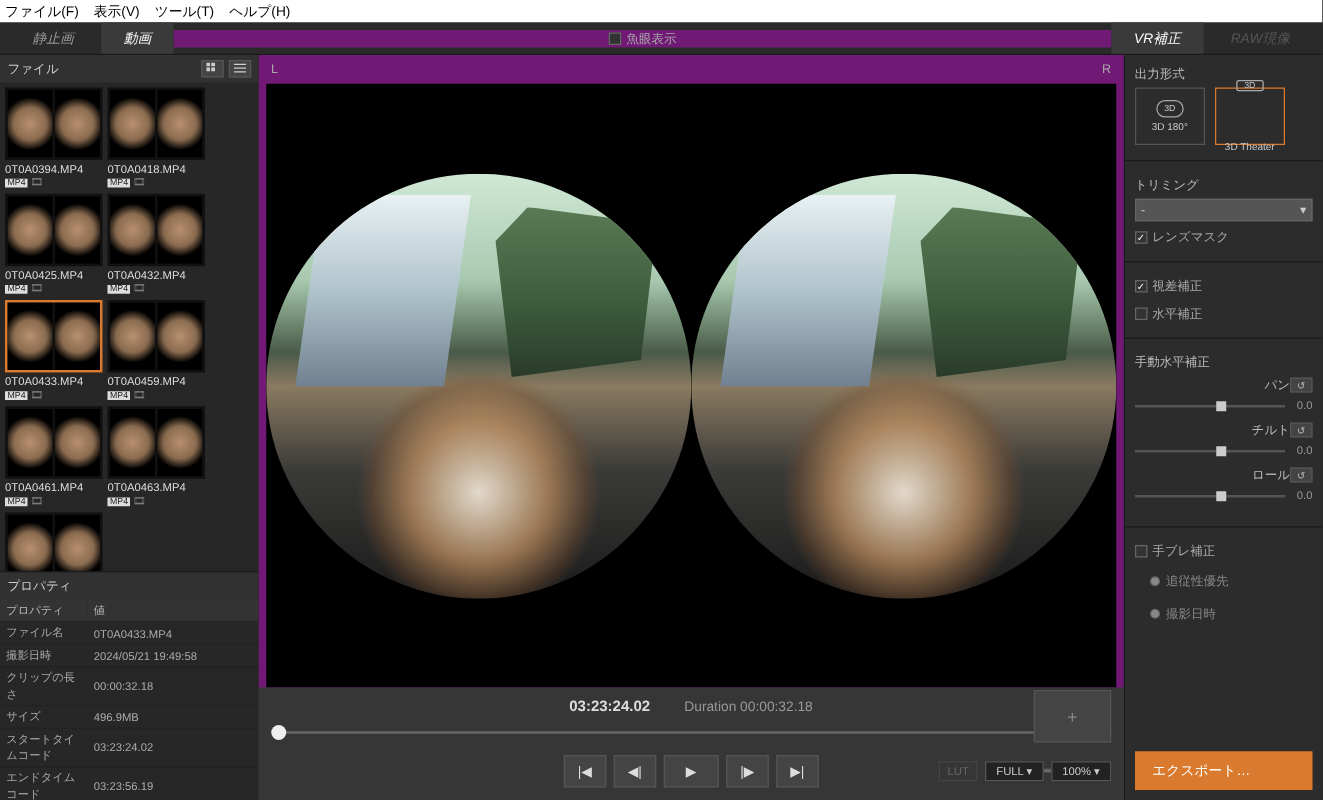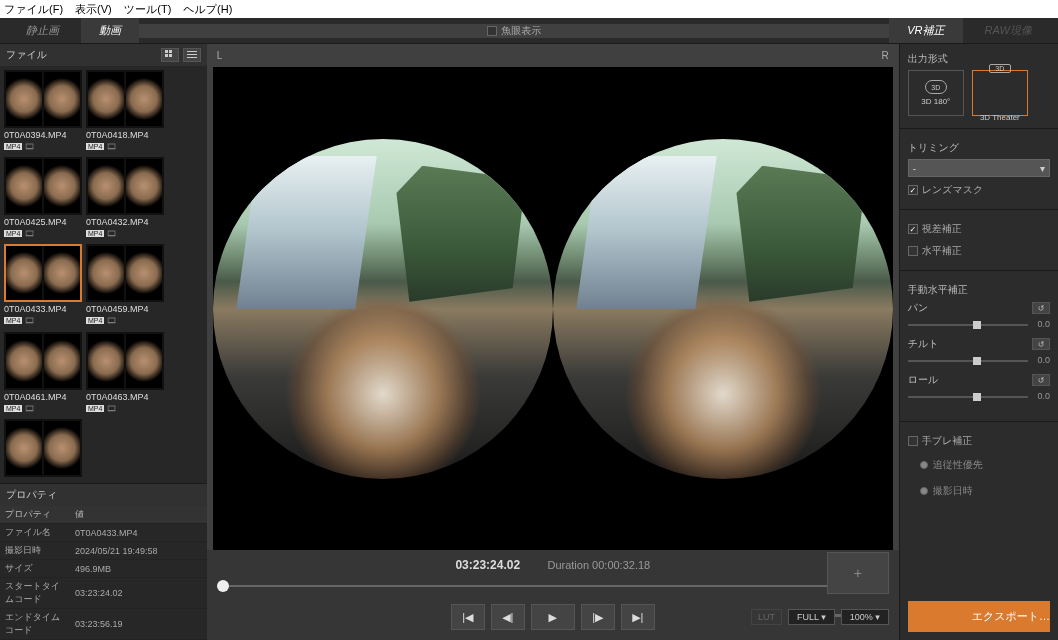--- a/index.html
+++ b/index.html
@@ -29,21 +29,21 @@
   .thumb .badge { display: inline-block; background: #ddd; color: #222; font-size: 7px; padding: 0 2px; margin-top: 1px; margin-right: 2px; }
   .thumb .ico2 { font-size: 8px; color: #888; }
 
   .props { border-top: 1px solid #1a1a1a; }
   .props-body { max-height: 160px; overflow: hidden; }
   .props table { width: 100%; font-size: 9px; border-collapse: collapse; }
   .props th { text-align: left; padding: 2px 5px; background: #333; color: #bbb; font-weight: normal; border-bottom: 1px solid #222; }
   .props td { padding: 2px 5px; color: #aaa; border-bottom: 1px solid #222; }
   .props td:first-child { width: 70px; }
 
-  .center { flex: 1; background: #404040; display: flex; flex-direction: column; position: relative; }
+  .center { flex: 1; background: #701a75; display: flex; flex-direction: column; position: relative; }
   .lr { display: flex; justify-content: space-between; padding: 6px 10px; color: #aaa; font-size: 10px; }
   .preview { flex: 1; background: #000; margin: 0 6px; display: flex; align-items: center; justify-content: center; gap: 0; }
   .eye { width: 340px; height: 340px; border-radius: 50%; background:
     radial-gradient(circle at 50% 75%, rgba(245,235,220,0.9) 0%, rgba(200,150,100,0.7) 18%, rgba(120,80,50,0.4) 28%, transparent 32%),
     linear-gradient(180deg, #cfe8d5 0%, #a8c9b0 25%, #6f8a70 35%, #4a5a4a 42%, #8a7a60 50%, #3a3a38 70%, #1a1a1a 100%);
     position: relative; overflow: hidden; }
   .eye::before { content:""; position:absolute; left:10%; top:5%; width:35%; height:45%;
     background: linear-gradient(180deg, #e8f0f2 0%, #b0c4cc 50%, #708090 100%);
     transform: skewX(-8deg); }
   .eye::after { content:""; position:absolute; right:8%; top:8%; width:38%; height:40%;
@@ -68,30 +68,30 @@
   .vol .track .th { position:absolute; right:0; top:-4px; width:10px; height:10px; border-radius:50%; background:#ddd; }
 
   .sidebar-right { width: 160px; background: #2c2c2c; border-left: 1px solid #1a1a1a; padding: 8px; display: flex; flex-direction: column; gap: 8px; font-size: 10px; }
   .sec-label { color: #bbb; margin-bottom: 4px; }
   .outfmt { display: flex; gap: 8px; }
   .outbtn { width: 56px; height: 46px; border: 1px solid #555; display: flex; flex-direction: column; align-items: center; justify-content: center; gap: 3px; cursor: pointer; color:#ccc; }
   .outbtn.active { border-color: #d97a2e; gap: 40px; }
   .outbtn .ic { width: 22px; height: 14px; border: 1px solid #aaa; border-radius: 7px; font-size:7px; display:flex; align-items:center; justify-content:center; }
   .dropdown { width: 100%; height: 18px; background: #555; border: 1px solid #666; }
   .slider-row { margin-bottom: 6px; }
-  .slider-row .lab { display: flex; justify-content: space-between; align-items: center; color: #bbb; margin-bottom: 4px; }
+  .slider-row .lab { display: flex; justify-content: flex-end; align-items: center; color: #bbb; margin-bottom: 4px; }
   .reset { width: 18px; height: 12px; background: #444; border: 1px solid #555; font-size: 8px; display: inline-flex; align-items: center; justify-content: center; }
   .slider { position: relative; height: 12px; }
   .slider .tr { position: absolute; top: 5px; left: 0; right: 22px; height: 2px; background: #555; }
   .slider .th { position: absolute; top: 2px; width: 8px; height: 8px; background: #ccc; }
   .slider .val { position: absolute; right: 0; top: 0; color: #999; font-size: 9px; }
   .radio { display: flex; align-items: center; gap: 5px; color: #888; font-size: 10px; margin: 2px 0 2px 12px; }
   .radio .dot { width: 8px; height: 8px; border-radius: 50%; border: 1px solid #666; }
   .radio.on .dot { background: #888; }
-  .export { margin-top: auto; background: #d97a2e; color: #fff; text-align: right; padding: 8px 0; font-size: 11px; cursor: pointer; }
+  .export { margin-top: auto; background: #d97a2e; color: #fff; text-align: left; padding: 8px 14px; font-size: 11px; cursor: pointer; }
   .hr { height:1px; background:#1a1a1a; margin:4px -8px; }
 </style>
 </head>
 <body>
 
 <div class="menubar">
   <span>ファイル(F)</span>
   <span>表示(V)</span>
   <span>ツール(T)</span>
   <span>ヘルプ(H)</span>
@@ -192,20 +192,24 @@
         <tbody id="propsBody">
               <tr>
                 <td>ファイル名</td>
                 <td>0T0A0433.MP4</td>
               </tr>
               <tr>
                 <td>撮影日時</td>
                 <td>2024/05/21 19:49:58</td>
               </tr>
               <tr>
+                <td>クリップの長さ</td>
+                <td>00:00:32.18</td>
+              </tr>
+              <tr>
                 <td>サイズ</td>
                 <td>496.9MB</td>
               </tr>
               <tr>
                 <td>スタートタイムコード</td>
                 <td>03:23:24.02</td>
               </tr>
               <tr>
                 <td>エンドタイムコード</td>
                 <td>03:23:56.19</td>

